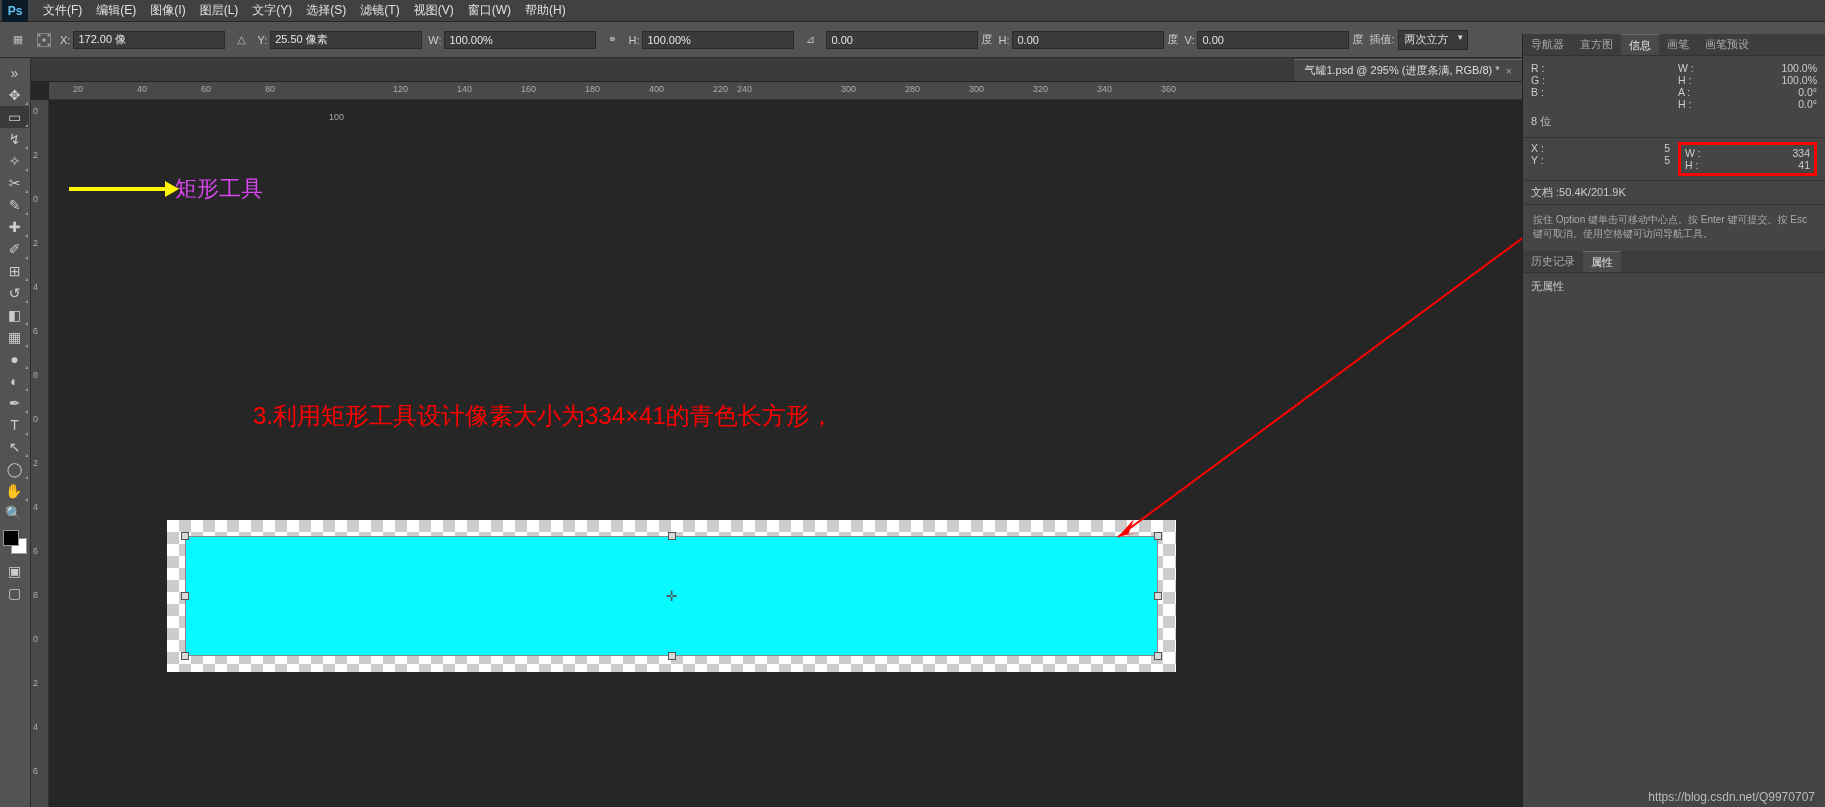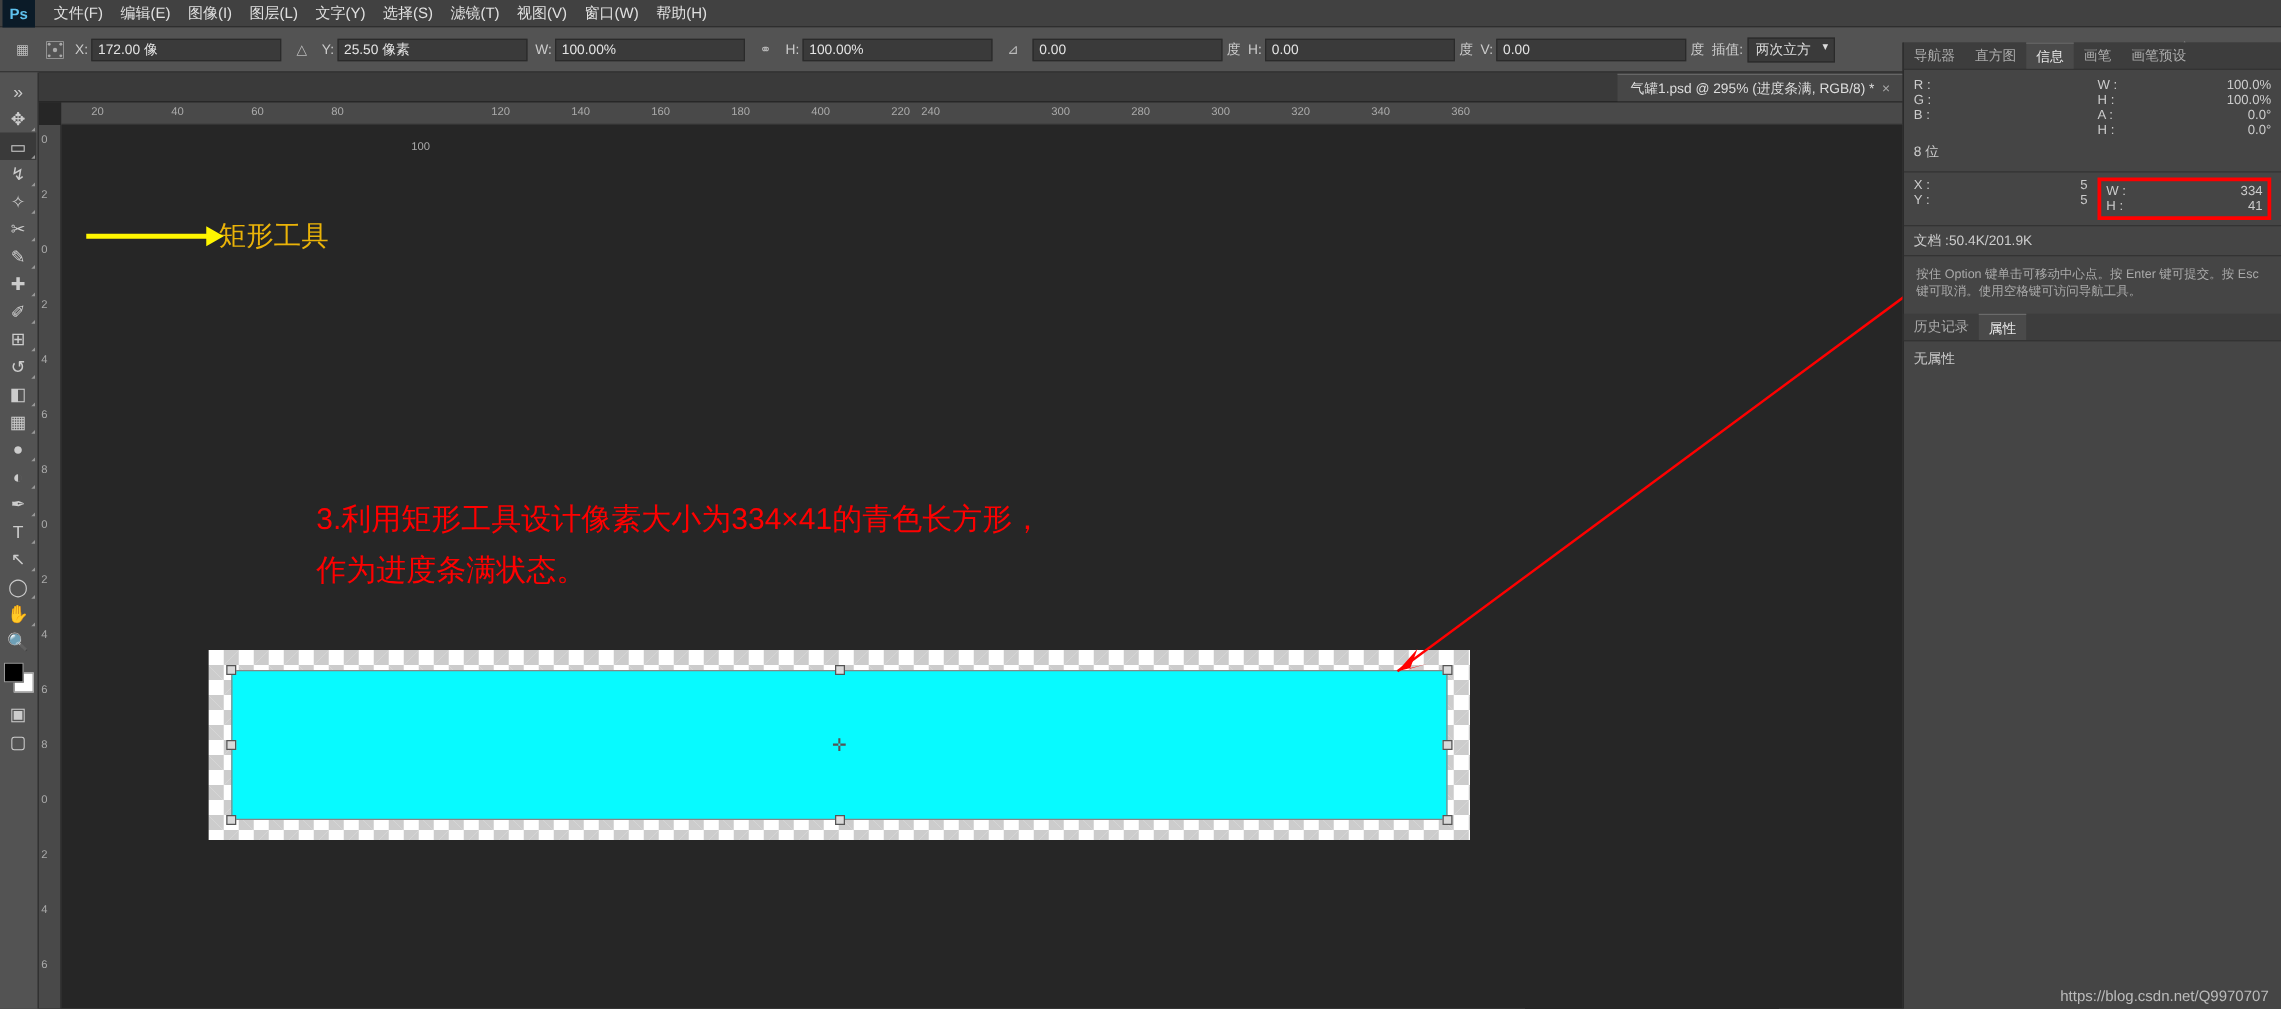--- a/index.html
+++ b/index.html
@@ -42,21 +42,21 @@
 
 .ruler-h { position: absolute; top: 24px; left: 18px; right: 0; height: 18px; background: #494949; border-bottom: 1px solid #333; font-size: 9px; color: #aaa; }
 .ruler-h .tick { position: absolute; top: 2px; font-size: 9px; }
 .ruler-v { position: absolute; top: 42px; left: 0; width: 18px; bottom: 0; background: #494949; border-right: 1px solid #333; }
 .ruler-v .tick { position: absolute; left: 2px; font-size: 9px; color: #aaa; }
 
 
 .arrow-annot { position: absolute; top: 116px; left: 38px; display: flex; align-items: center; gap: 8px; }
 .arrow-line { width: 98px; height: 4px; background: #fff600; position: relative; }
 .arrow-line::after { content: ""; position: absolute; right: -12px; top: -6px; width: 0; height: 0; border-top: 8px solid transparent; border-bottom: 8px solid transparent; border-left: 14px solid #fff600; }
-.arrow-text { color: #eab308; font-size: 22px; white-space: nowrap; }
+.arrow-text { color: #d946ef; font-size: 22px; white-space: nowrap; }
 
 .red-annot { position: absolute; top: 338px; left: 222px; color: #ff0000; font-size: 24px; line-height: 1.7; }
 
 
 .prog-wrap { position: absolute; top: 462px; left: 136px; width: 1009px; height: 152px; background-image: 
   linear-gradient(45deg, #ccc 25%, transparent 25%),
   linear-gradient(-45deg, #ccc 25%, transparent 25%),
   linear-gradient(45deg, transparent 75%, #ccc 75%),
   linear-gradient(-45deg, transparent 75%, #ccc 75%);
   background-size: 24px 24px;
@@ -240,21 +240,20 @@
         <span class="tick" style="top: 666px;">6</span>
       </div>
 
     <div class="arrow-annot">
       <div class="arrow-line"></div>
       <div class="arrow-text">矩形工具</div>
     </div>
 
     <div class="red-annot">
       <div>3.利用矩形工具设计像素大小为334×41的青色长方形，</div>
-      <div>作为进度条满状态。</div>
     </div>
 
     <div class="prog-wrap">
       <div class="prog-cyan"></div>
       <div class="sel-border" style="top:16px;left:18px;right:18px;bottom:16px;"></div>
       <div class="sel-handle" style="top:12px;left:14px"></div>
       <div class="sel-handle" style="top:12px;left:50%;margin-left:-4px"></div>
       <div class="sel-handle" style="top:12px;right:14px"></div>
       <div class="sel-handle" style="top:50%;margin-top:-4px;left:14px"></div>
       <div class="sel-handle" style="top:50%;margin-top:-4px;right:14px"></div>

